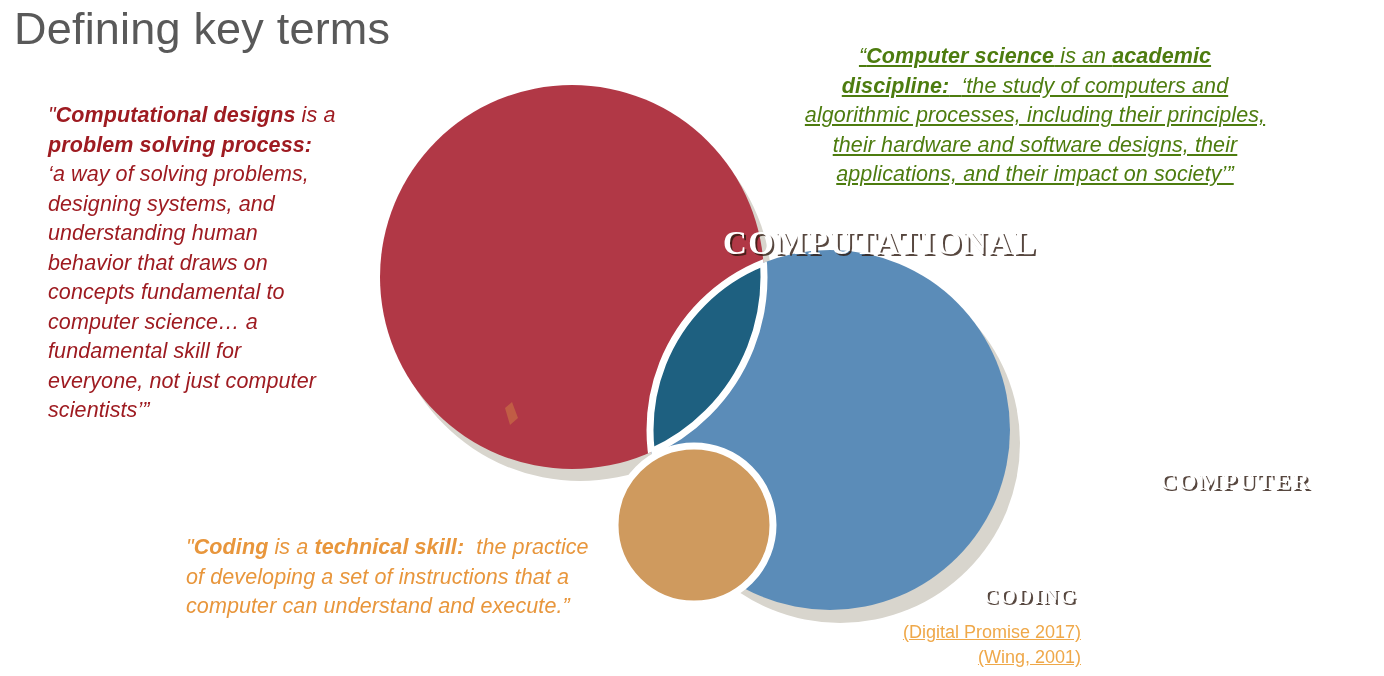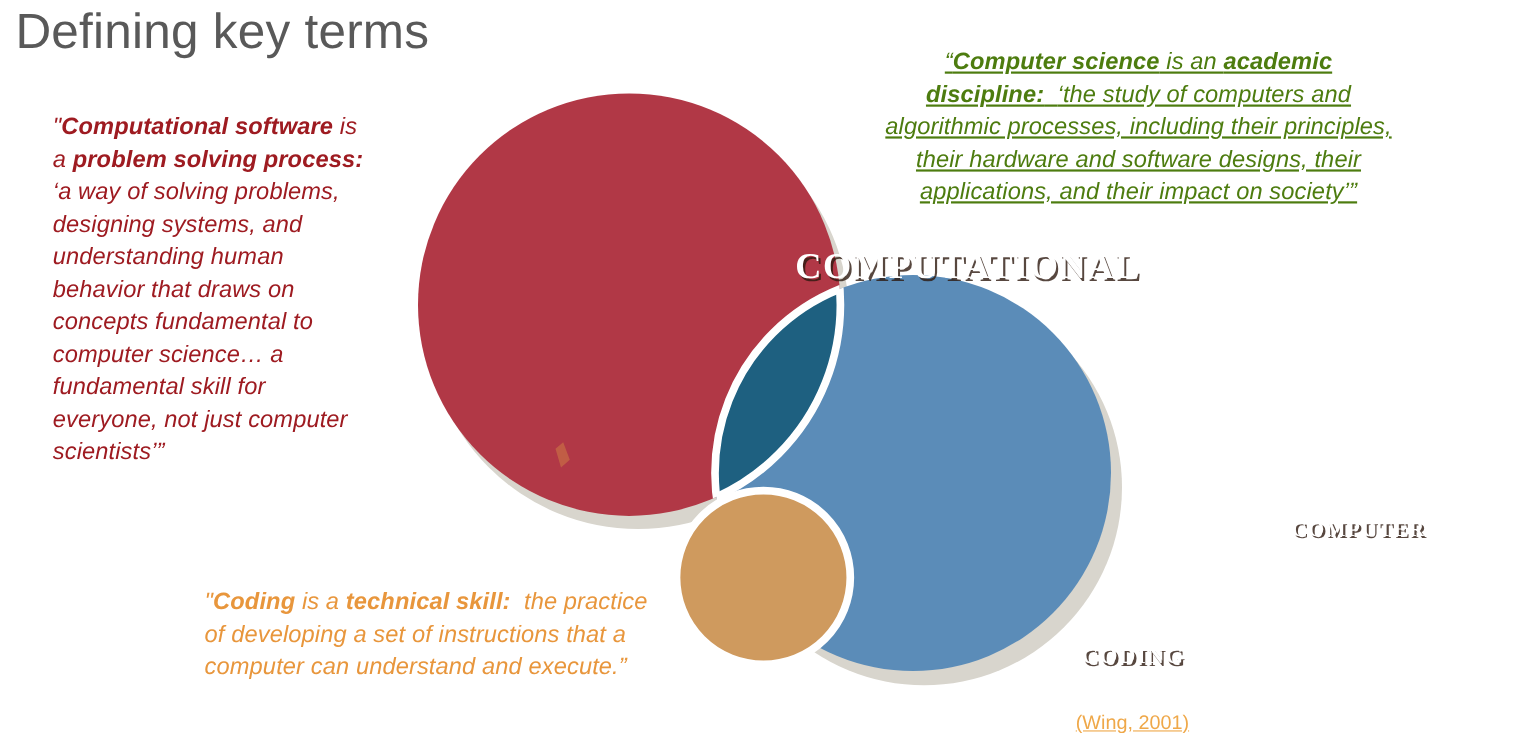--- a/index.html
+++ b/index.html
@@ -61,21 +61,21 @@
     left: 390px;
     top: 172px;
     width: 320px;
     font-size: 33px;
     line-height: 32px;
   }
   #label-cs {
     left: 800px;
     top: 411px;
     width: 210px;
-    font-size: 19px;
+    font-size: 24px;
     line-height: 31px;
   }
   #label-coding {
     left: 625px;
     top: 528px;
     width: 150px;
     font-size: 21px;
     line-height: 26px;
     letter-spacing: 1.2px;
   }
@@ -196,23 +196,24 @@
       <div>COMPUTATIONAL</div>
     </div>
     <div class="venn-label" id="label-cs">
       <div>COMPUTER</div>
     </div>
     <div class="venn-label" id="label-coding">
       <div>CODING</div>
     </div>
   </div>
 
-  <div class="quote" id="quote-ct"><span>"</span><b>Computational software</b><span> is a </span><b>problem solving process:</b><span>&nbsp; </span><span>‘a way of solving problems, designing systems, and understanding human behavior that draws on concepts fundamental to computer science… a fundamental skill for everyone, not just computer scientists’”</span></div>
+  <div class="quote" id="quote-ct"><span>"</span><b>Computational designs</b><span> is a </span><b>problem solving process:</b><span>&nbsp; </span><span>‘a way of solving problems, designing systems, and understanding human behavior that draws on concepts fundamental to computer science… a fundamental skill for everyone, not just computer scientists’”</span></div>
 
   <div class="quote" id="quote-cs"><span>“</span><b>Computer science</b><span> is an </span><b>academic discipline:</b><span>&nbsp; </span><span>‘the study of computers and algorithmic processes, including their principles, their hardware and software designs, their applications, and their impact on society’”</span></div>
 
   <div class="quote" id="quote-coding"><span>"</span><b>Coding</b><span> is a </span><b>technical skill:</b><span>&nbsp; </span><span>the practice of developing a set of instructions that a computer can understand and execute.”</span></div>
 
   <div id="citations">
+    <a href="#">(Digital Promise 2017)</a>
     <a href="#">(Wing, 2001)</a>
   </div>
 
 </div>
 
 </body></html>

